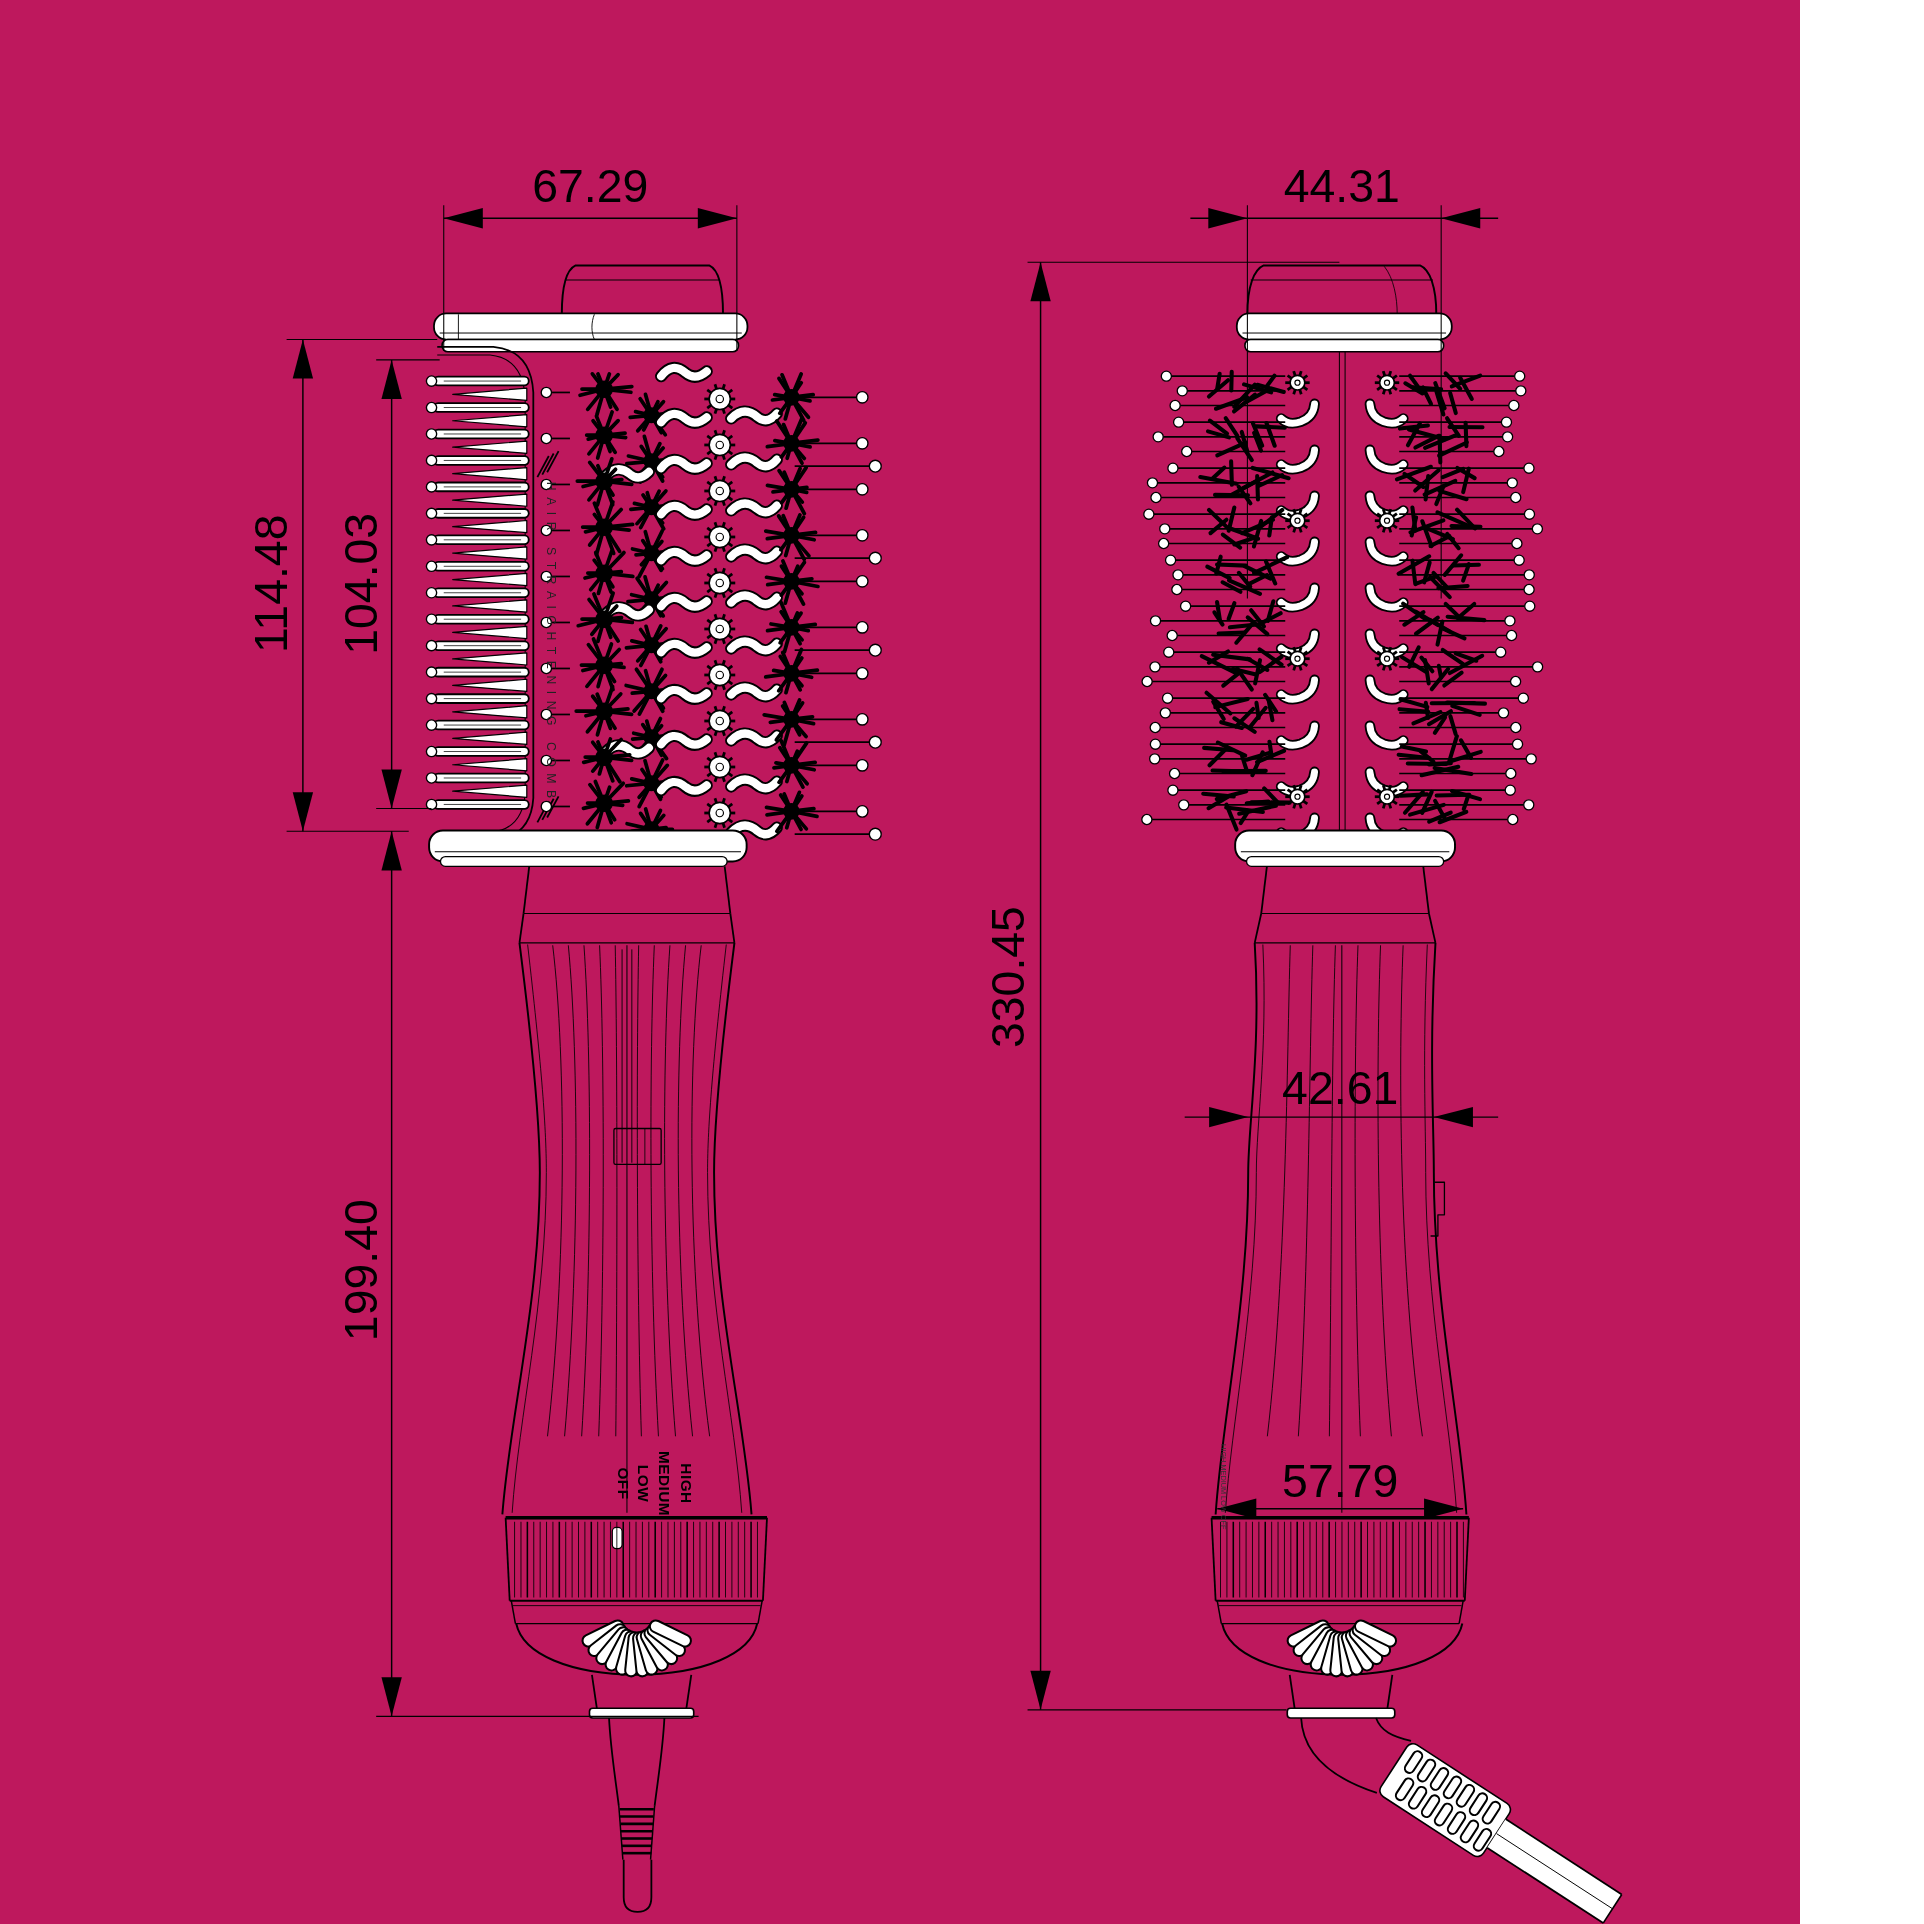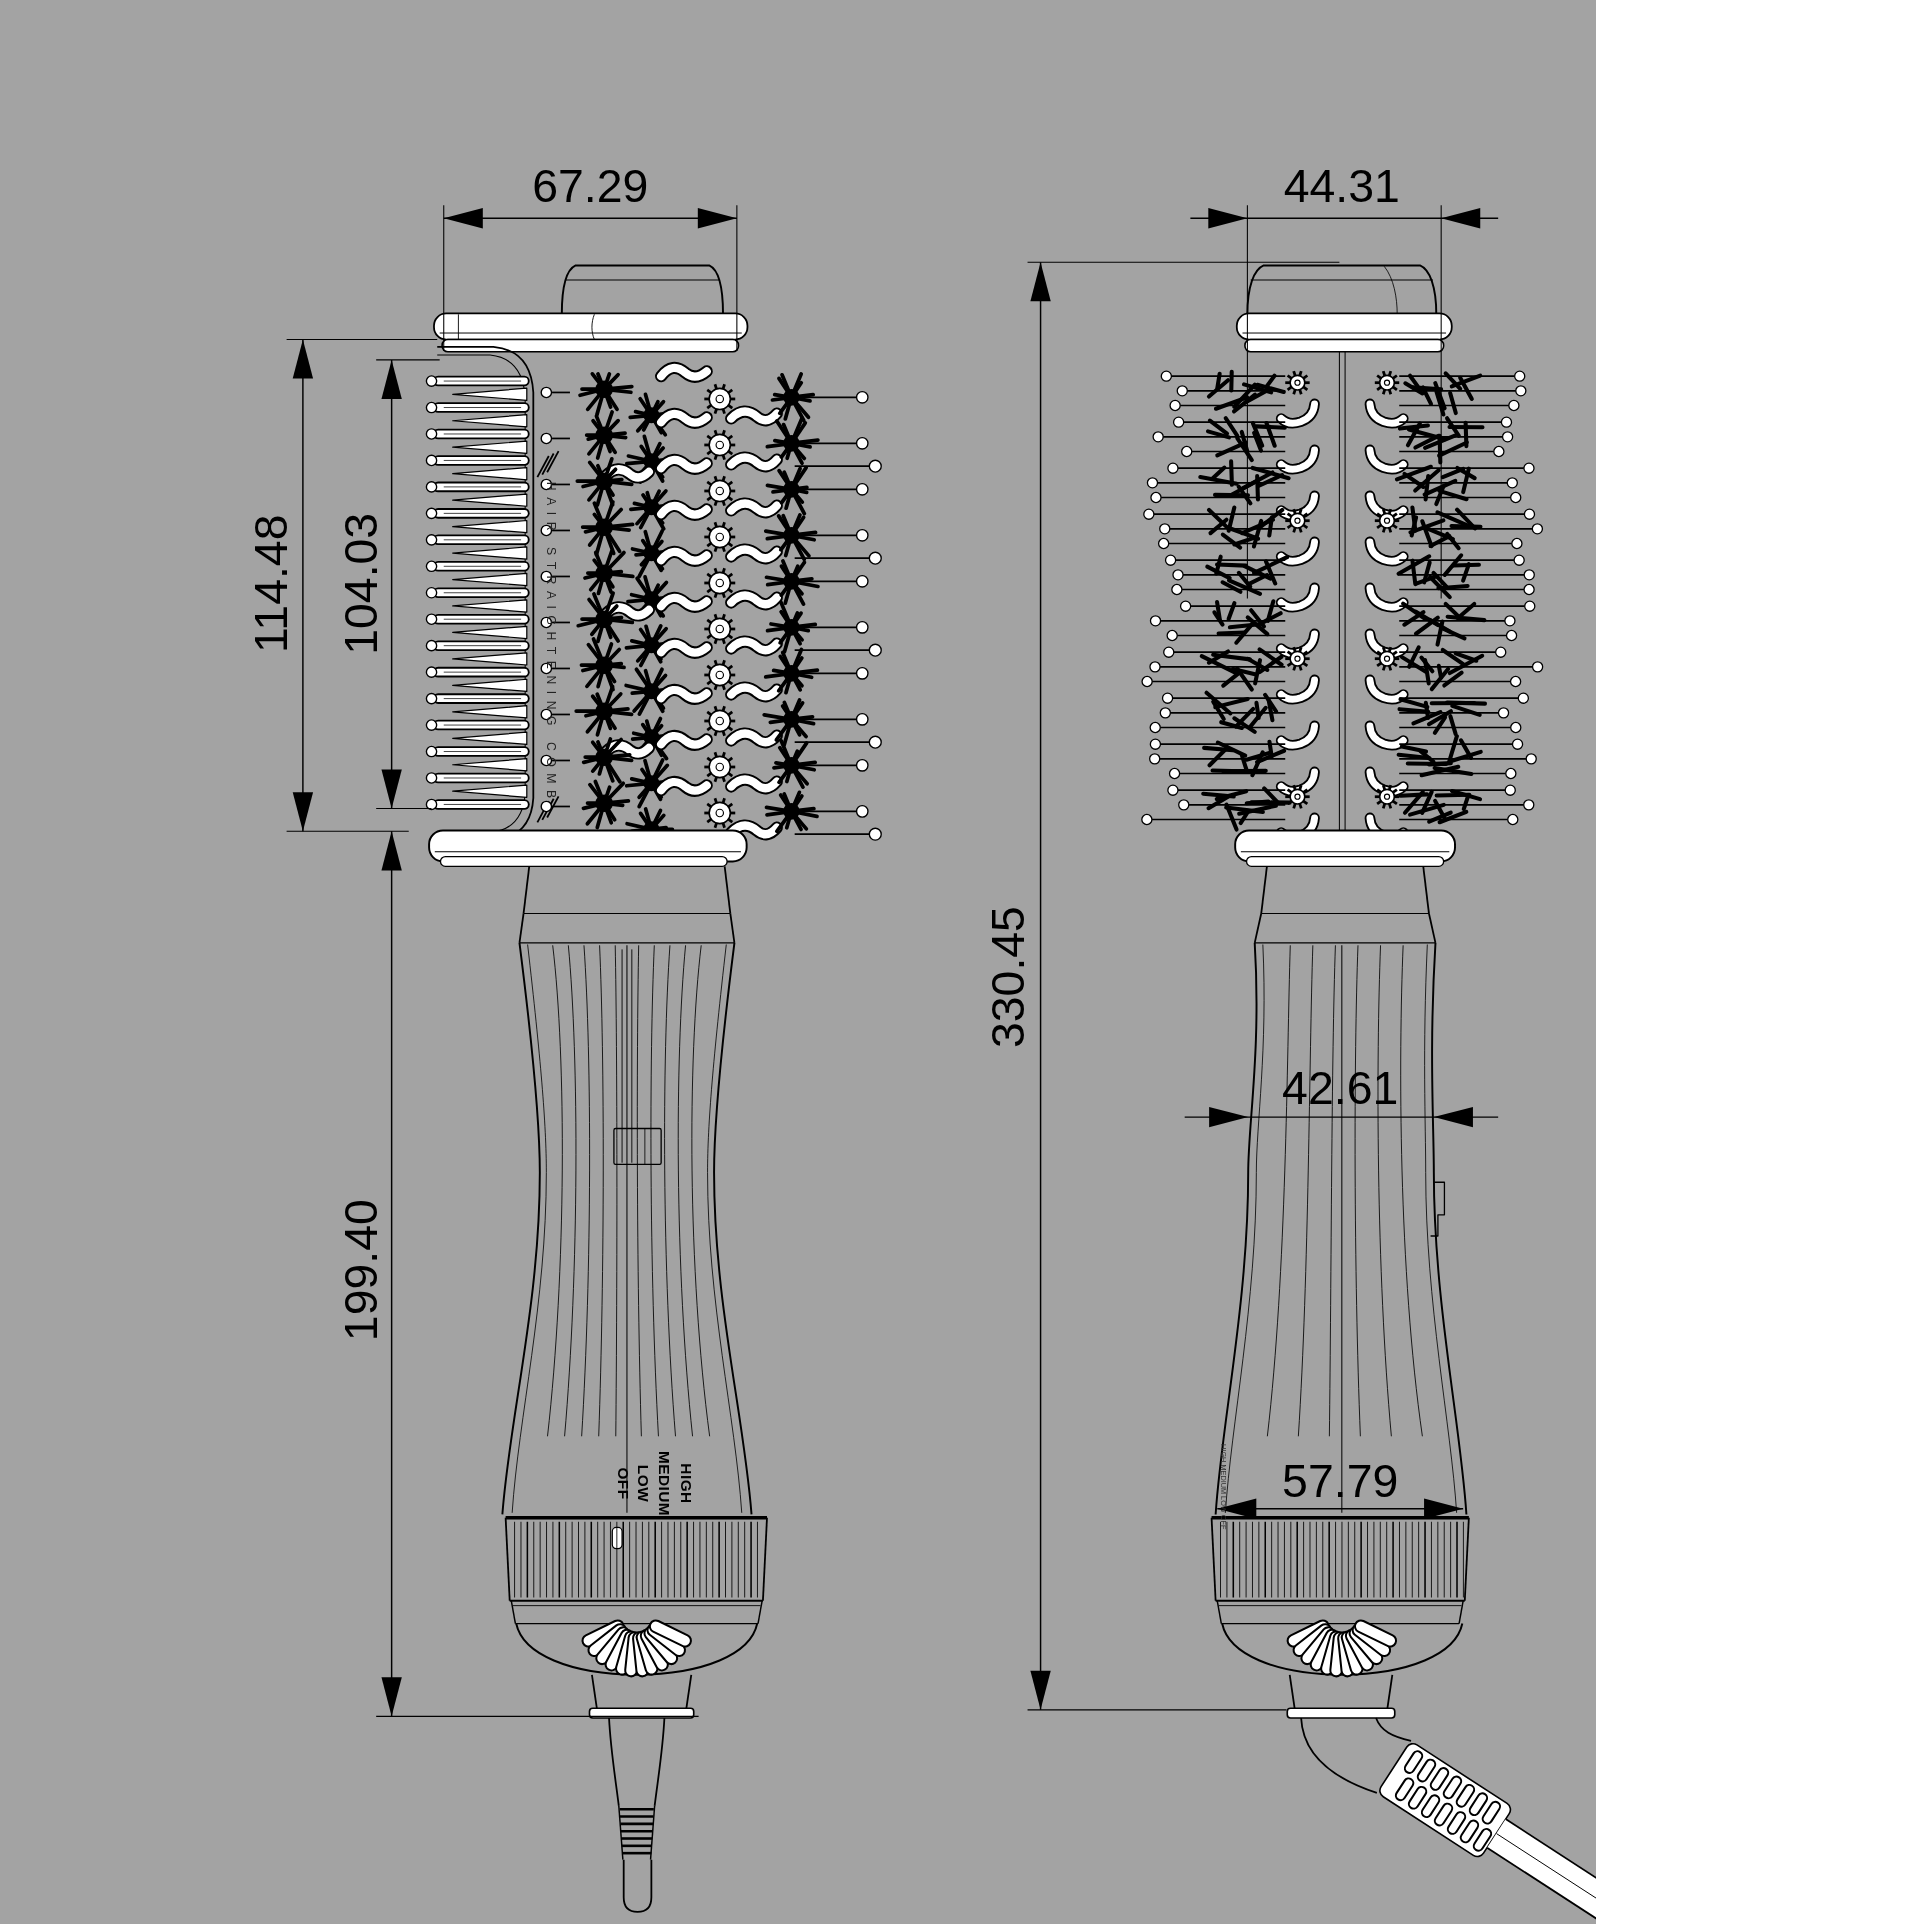--- a/index.html
+++ b/index.html
@@ -1,16 +1,16 @@
 <!DOCTYPE html>
 <html style="font-size:13px"><head>
 <meta charset="utf-8">
 <style>
   html,body{margin:0;padding:0;background:#ffffff;}
-  .canvas{width:1596px;height:1924px;background:#a3a3a3;position:relative;overflow:hidden;}
+  .canvas{width:1800px;height:1924px;background:#be185d;position:relative;overflow:hidden;}
   svg{display:block;}
   text{font-family:"Liberation Sans", sans-serif; fill:#000;}
   .dim{font-size:57px;}
   .switch{font-size:19px;font-weight:600;letter-spacing:.5px;}
   .barrel{font-size:15px;letter-spacing:8px;fill:#222;}
   .edge{font-size:9px;letter-spacing:0;fill:#333;}
 </style>
 </head>
 <body>
 

